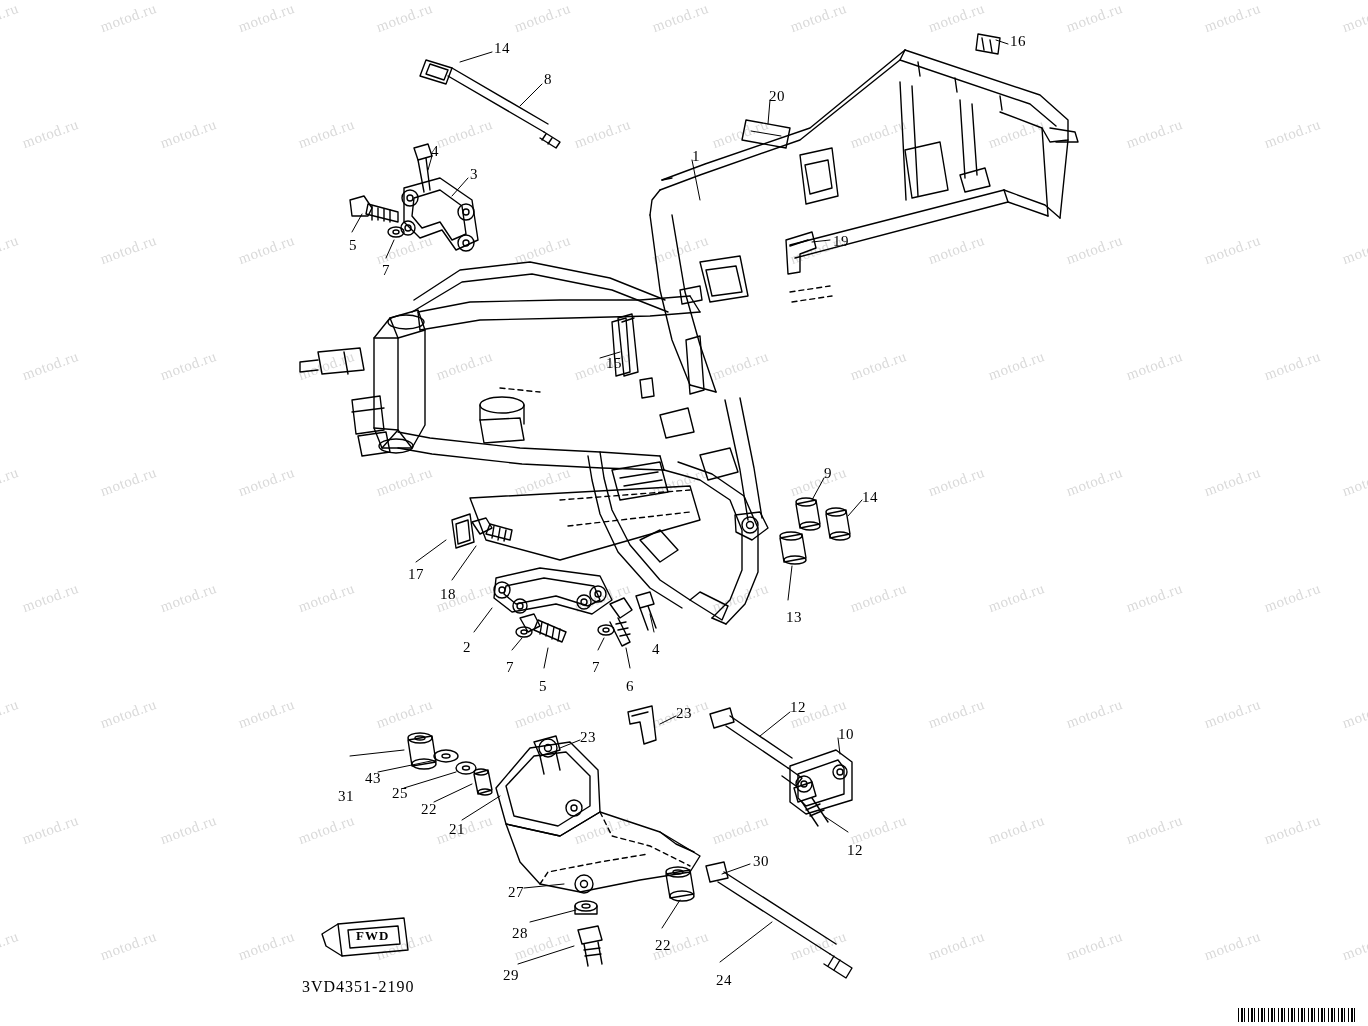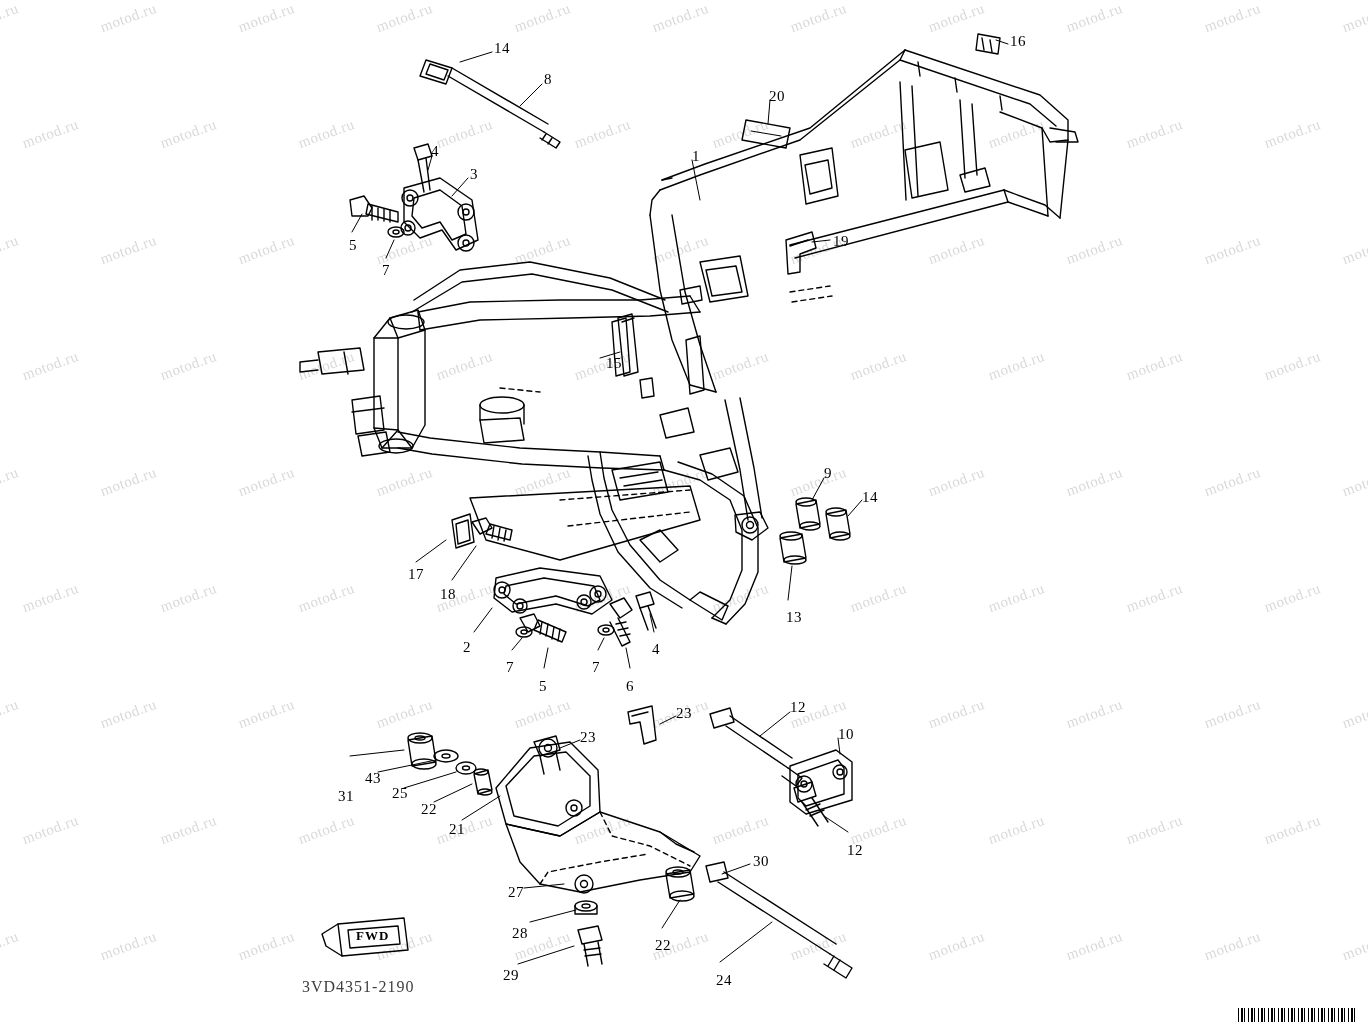--- a/index.html
+++ b/index.html
@@ -50,21 +50,21 @@
     z-index: 20;
     letter-spacing: 0.5px;
   }
   #partnumber {
     position: absolute;
     left: 302px;
     top: 978px;
     font-family: "Liberation Serif", serif;
     font-size: 16px;
     letter-spacing: 1px;
-    color: #404040;
+    color: #000000;
     z-index: 20;
   }
   #fwd-text {
     position: absolute;
     left: 356px;
     top: 928px;
     font-family: "Liberation Serif", serif;
     font-size: 13px;
     font-weight: bold;
     letter-spacing: 1px;

